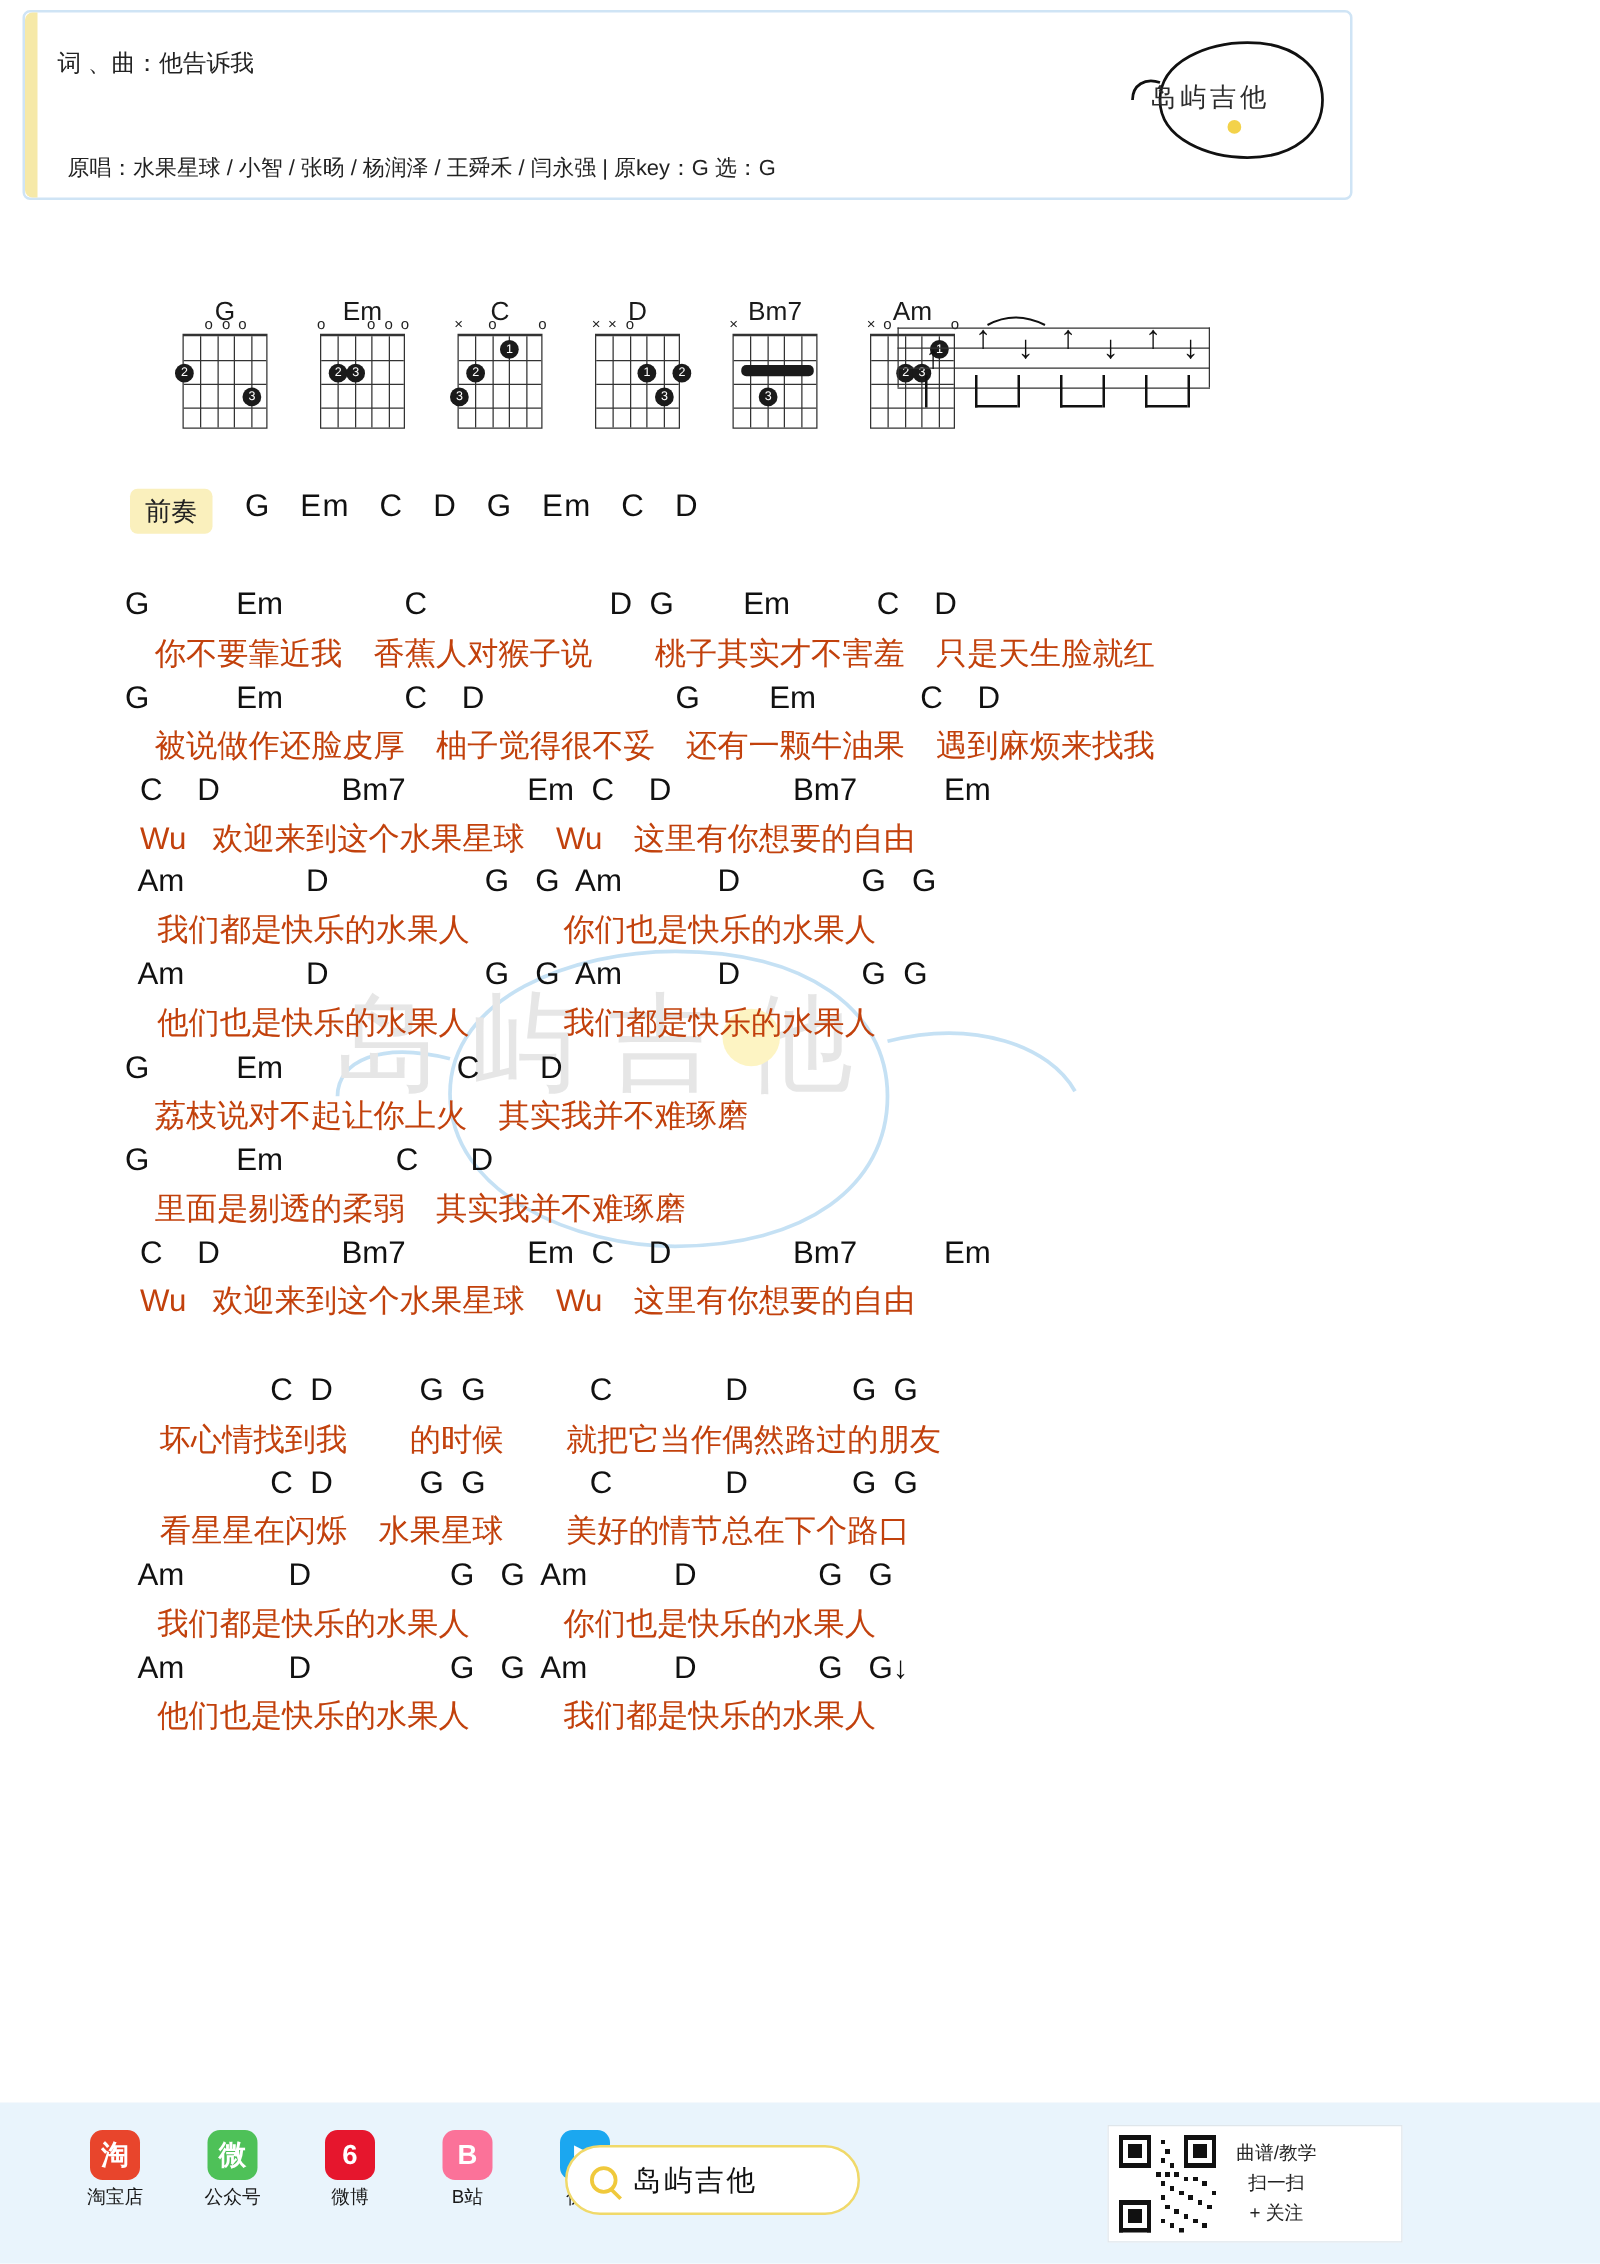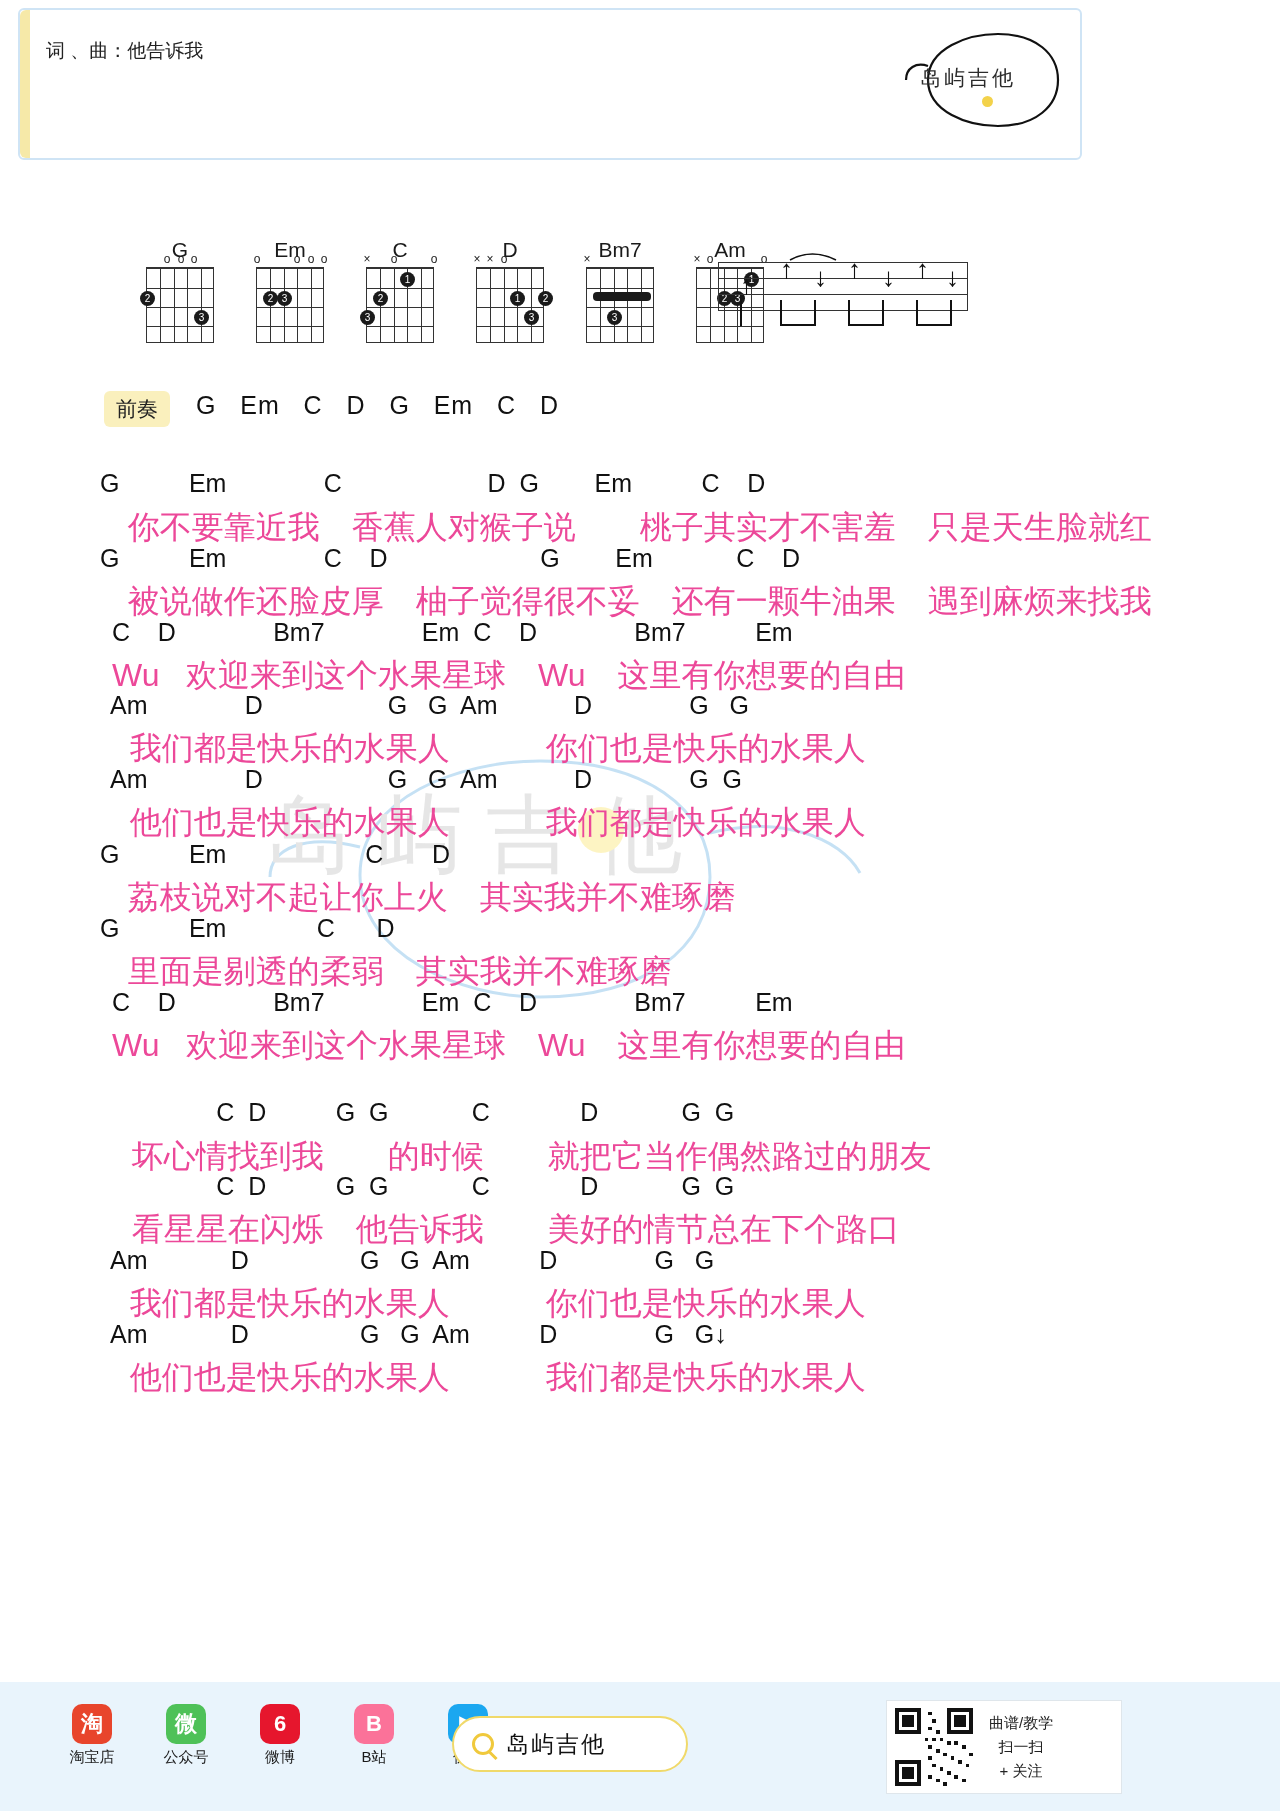--- a/index.html
+++ b/index.html
@@ -167,23 +167,23 @@
   .sheet { position:absolute; left:0; top:0; width:1280px; }
   .line-chords {
     position:absolute;
     font-size:25px;
     white-space:pre;
     color:#111;
     letter-spacing:0px;
   }
   .line-lyric {
     position:absolute;
-    font-size:32px;
+    font-size:25px;
     white-space:pre;
-    color:#ec4899;
+    color:#c2410c;
   }
 
   
   .watermark {
     position:absolute;
     left:240px; top:745px;
     width:640px; height:270px;
     pointer-events:none;
     opacity:.85;
   }
@@ -273,20 +273,21 @@
   }
 </style>
 </head>
 <body>
 
 <div class="header">
   <div class="header-accent"></div>
   <div class="title-row">
     <div class="credit">词 、曲：他告诉我</div>
   </div>
+  <div class="subcredit">原唱：水果星球 / 小智 / 张旸 / 杨润泽 / 王舜禾 / 闫永强 | 原key：G 选：G</div>
 
   <div class="logo-box">
     <svg width="168" height="104" viewBox="0 0 168 104">
       <path d="M30 52 C30 20, 70 6, 100 6 C138 6, 160 26, 160 52 C160 78, 138 98, 100 98 C70 98, 30 84, 30 52 Z" fill="none" stroke="#111" stroke-width="2.2"></path>
       <path d="M8 52 C8 40, 18 34, 30 38" fill="none" stroke="#111" stroke-width="2.2"></path>
     </svg>
     <div class="logo-text">岛屿吉他</div>
     <div class="logo-dot"></div>
   </div>
 </div>
@@ -472,21 +473,21 @@
   <div class="line-chords" style="left:100px; top:914px">G          Em             C      D</div>
   <div class="line-lyric" style="left:110px; top:950px">  里面是剔透的柔弱　其实我并不难琢磨</div>
 
   <div class="line-chords" style="left:112px; top:988px">C    D              Bm7              Em  C    D              Bm7          Em</div>
   <div class="line-lyric" style="left:112px; top:1024px">Wu   欢迎来到这个水果星球　Wu　这里有你想要的自由</div>
 
   <div class="line-chords" style="left:112px; top:1098px">               C  D          G  G            C             D            G  G</div>
   <div class="line-lyric" style="left:114px; top:1135px">  坏心情找到我　　的时候　　就把它当作偶然路过的朋友</div>
 
   <div class="line-chords" style="left:112px; top:1172px">               C  D          G  G            C             D            G  G</div>
-  <div class="line-lyric" style="left:114px; top:1208px">  看星星在闪烁　他告诉我　　美好的情节总在下个路口</div>
+  <div class="line-lyric" style="left:114px; top:1208px">  看星星在闪烁　水果星球　　美好的情节总在下个路口</div>
 
   <div class="line-chords" style="left:110px; top:1246px">Am            D                G   G  Am          D              G   G</div>
   <div class="line-lyric" style="left:112px; top:1282px">  我们都是快乐的水果人　　　你们也是快乐的水果人</div>
 
   <div class="line-chords" style="left:110px; top:1320px">Am            D                G   G  Am          D              G   G↓</div>
   <div class="line-lyric" style="left:112px; top:1356px">  他们也是快乐的水果人　　　我们都是快乐的水果人</div>
 </div>
 
 <div class="footer">
   <div class="social">

